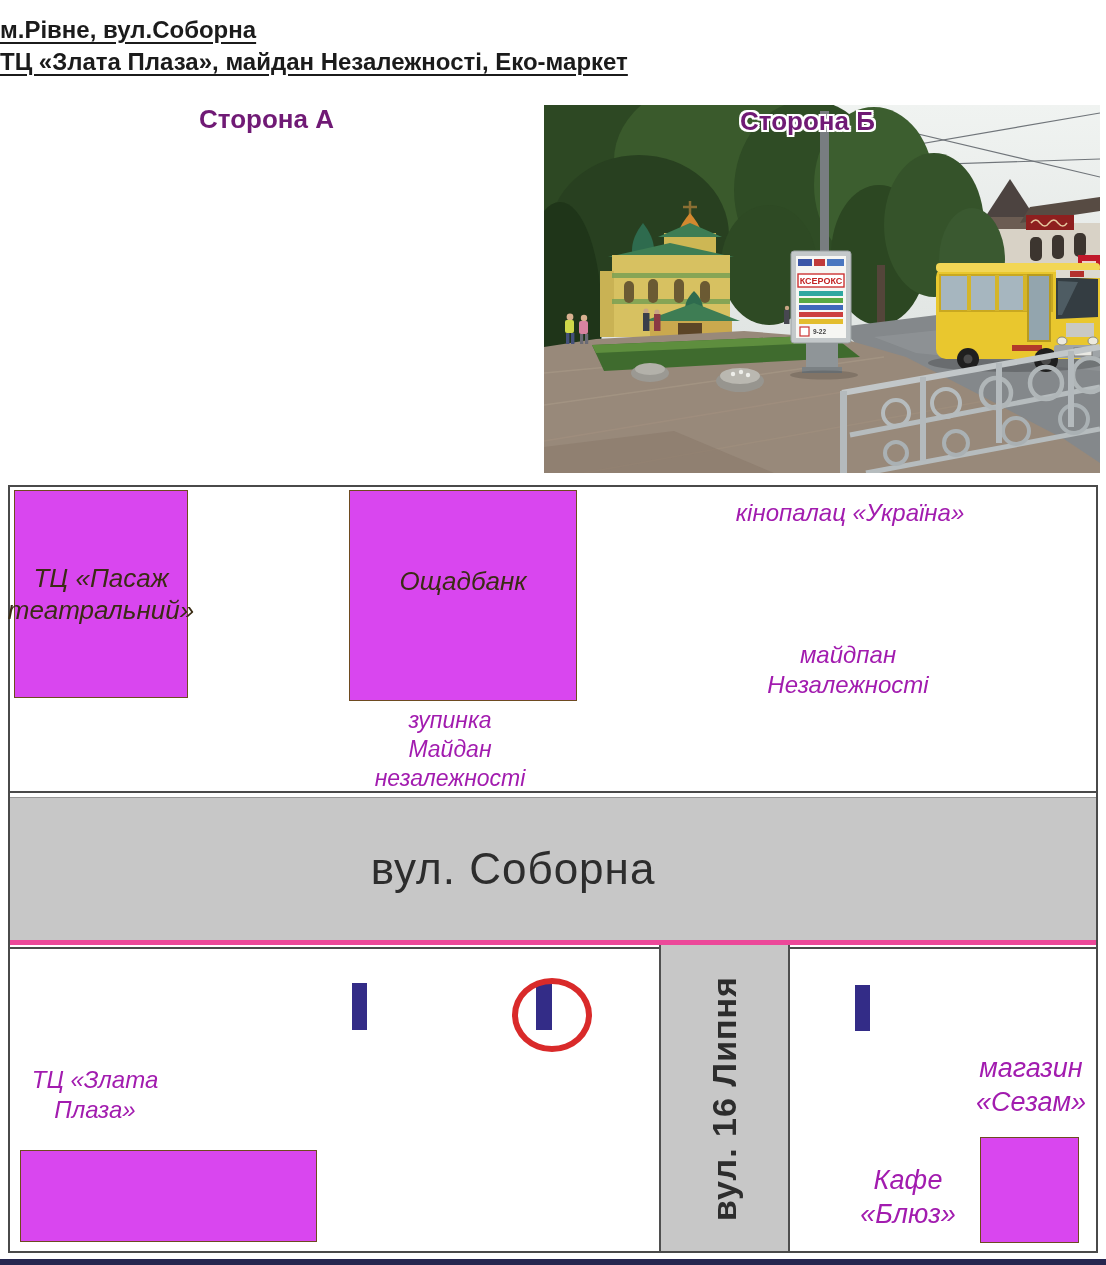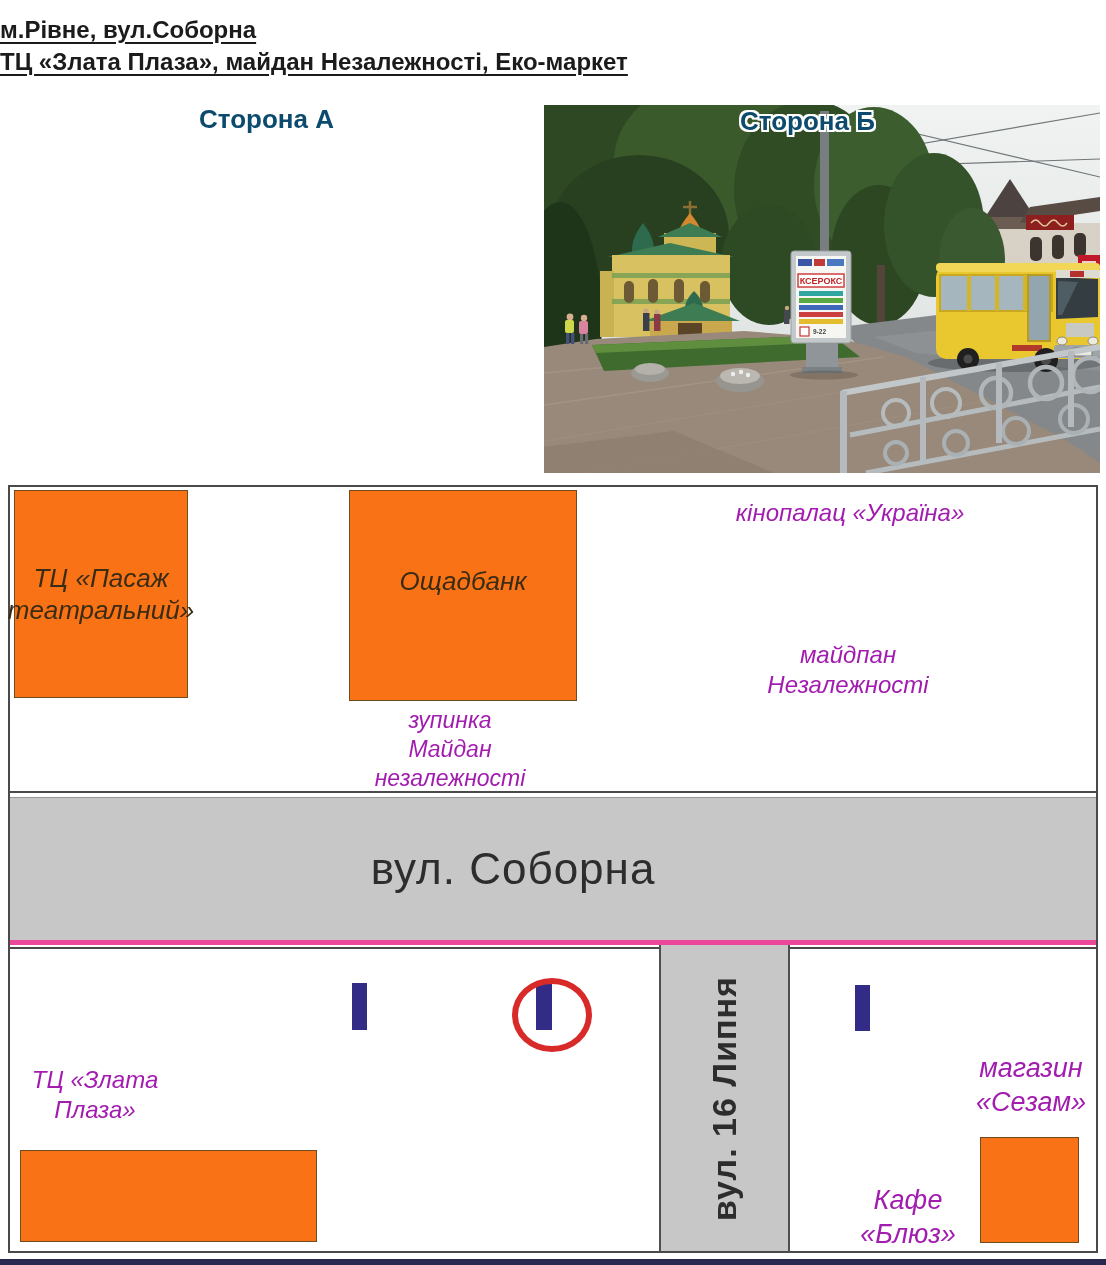--- a/index.html
+++ b/index.html
@@ -5,35 +5,35 @@
   html,body { margin:0; padding:0; background:#fff; font-family:"Liberation Sans", sans-serif; }
   .page { position:relative; width:1106px; height:1265px; background:#fff; overflow:hidden; }
 
   
   .title-line { position:absolute; left:0; width:100%; text-align:left;
     font-weight:bold; font-size:24px; color:#1b1b1b; }
   .title-line span { text-decoration:underline; text-decoration-thickness:2px; text-underline-offset:4px; }
   .title-1 { top:16px; } .title-2 { top:48px; }
 
   
-  .side-label { position:absolute; font-size:26px; font-weight:bold; color:#0c4a6e; z-index:6;
+  .side-label { position:absolute; font-size:26px; font-weight:bold; color:#701a75; z-index:6;
     text-shadow:-2px -2px 0 #fff, 2px -2px 0 #fff, -2px 2px 0 #fff, 2px 2px 0 #fff,
                 0 -2px 0 #fff, 0 2px 0 #fff, -2px 0 0 #fff, 2px 0 0 #fff; }
   .side-a { left:199px; top:104px; }
   .side-b { left:740px; top:106px; }
 
   
   .photo { position:absolute; left:544px; top:105px; width:556px; height:368px; z-index:2; }
   .photo svg { display:block; width:100%; height:100%; }
 
   
   .map { position:absolute; left:8px; top:485px; width:1090px; height:768px;
     border:2px solid #4a4a4a; box-sizing:border-box; background:#fff; }
   .map * { box-sizing:border-box; }
-  .bld { position:absolute; background:#f97316; border:1px solid #6e4b20; }
+  .bld { position:absolute; background:#d946ef; border:1px solid #6e4b20; }
   .bld-label { display:flex; align-items:center; justify-content:center; text-align:center;
     width:100%; height:100%; font-style:italic; font-size:26px; color:#3a2c14; white-space:pre-line; line-height:1.25; }
   .lbl { position:absolute; font-style:italic; color:#a21caf; text-align:center; white-space:pre-line; line-height:1.25; }
   .sep-line { position:absolute; left:0; top:304px; width:100%; height:0; border-top:2px solid #4a4a4a; }
   .hband { position:absolute; left:0; top:310px; width:100%; height:148px; background:#c7c7c7;
     border-top:1px solid #969696; border-bottom:5px solid #ec4899;
     display:flex; align-items:center; justify-content:center; }
   .soborna { font-size:44px; color:#2d2d2d; transform:translateX(-40px); letter-spacing:1px; }
   .vband { position:absolute; left:649px; top:458px; width:131px; height:306px; background:#c7c7c7;
     border-left:2px solid #4f4f4f; border-right:2px solid #4f4f4f;
@@ -46,21 +46,21 @@
   .marker-1 { left:342px; top:496px; width:15px; height:47px; }
   .marker-2 { left:526px; top:497px; width:16px; height:46px; }
   .marker-3 { left:845px; top:498px; width:15px; height:46px; }
   .highlight-circle { position:absolute; left:502px; top:491px; width:80px; height:74px;
     border:6px solid #d92a2a; border-radius:50%; }
   .lbl-kino  { left:720px; top:11px;  width:240px; font-size:24px; }
   .lbl-maidan{ left:738px; top:153px; width:200px; font-size:24px; }
   .lbl-zup   { left:330px; top:219px; width:220px; font-size:23px; }
   .lbl-zlata { left:0px;   top:578px; width:170px; font-size:24px; }
   .lbl-sezam { left:926px; top:565px; width:190px; font-size:27px; }
-  .lbl-blues { left:828px; top:697px; width:140px; font-size:27px; }
+  .lbl-blues { left:828px; top:677px; width:140px; font-size:27px; }
   .bld-a { left:4px;   top:3px;   width:174px; height:208px; }
   .bld-b { left:339px; top:3px;   width:228px; height:211px; }
   .bld-c { left:10px;  top:663px; width:297px; height:92px; }
   .bld-d { left:970px; top:650px; width:99px;  height:106px; }
 
   .bottom-line { position:absolute; left:0; top:1259px; width:1106px; height:6px; background:#26264f; }
 </style>
 </head>
 <body>
 

